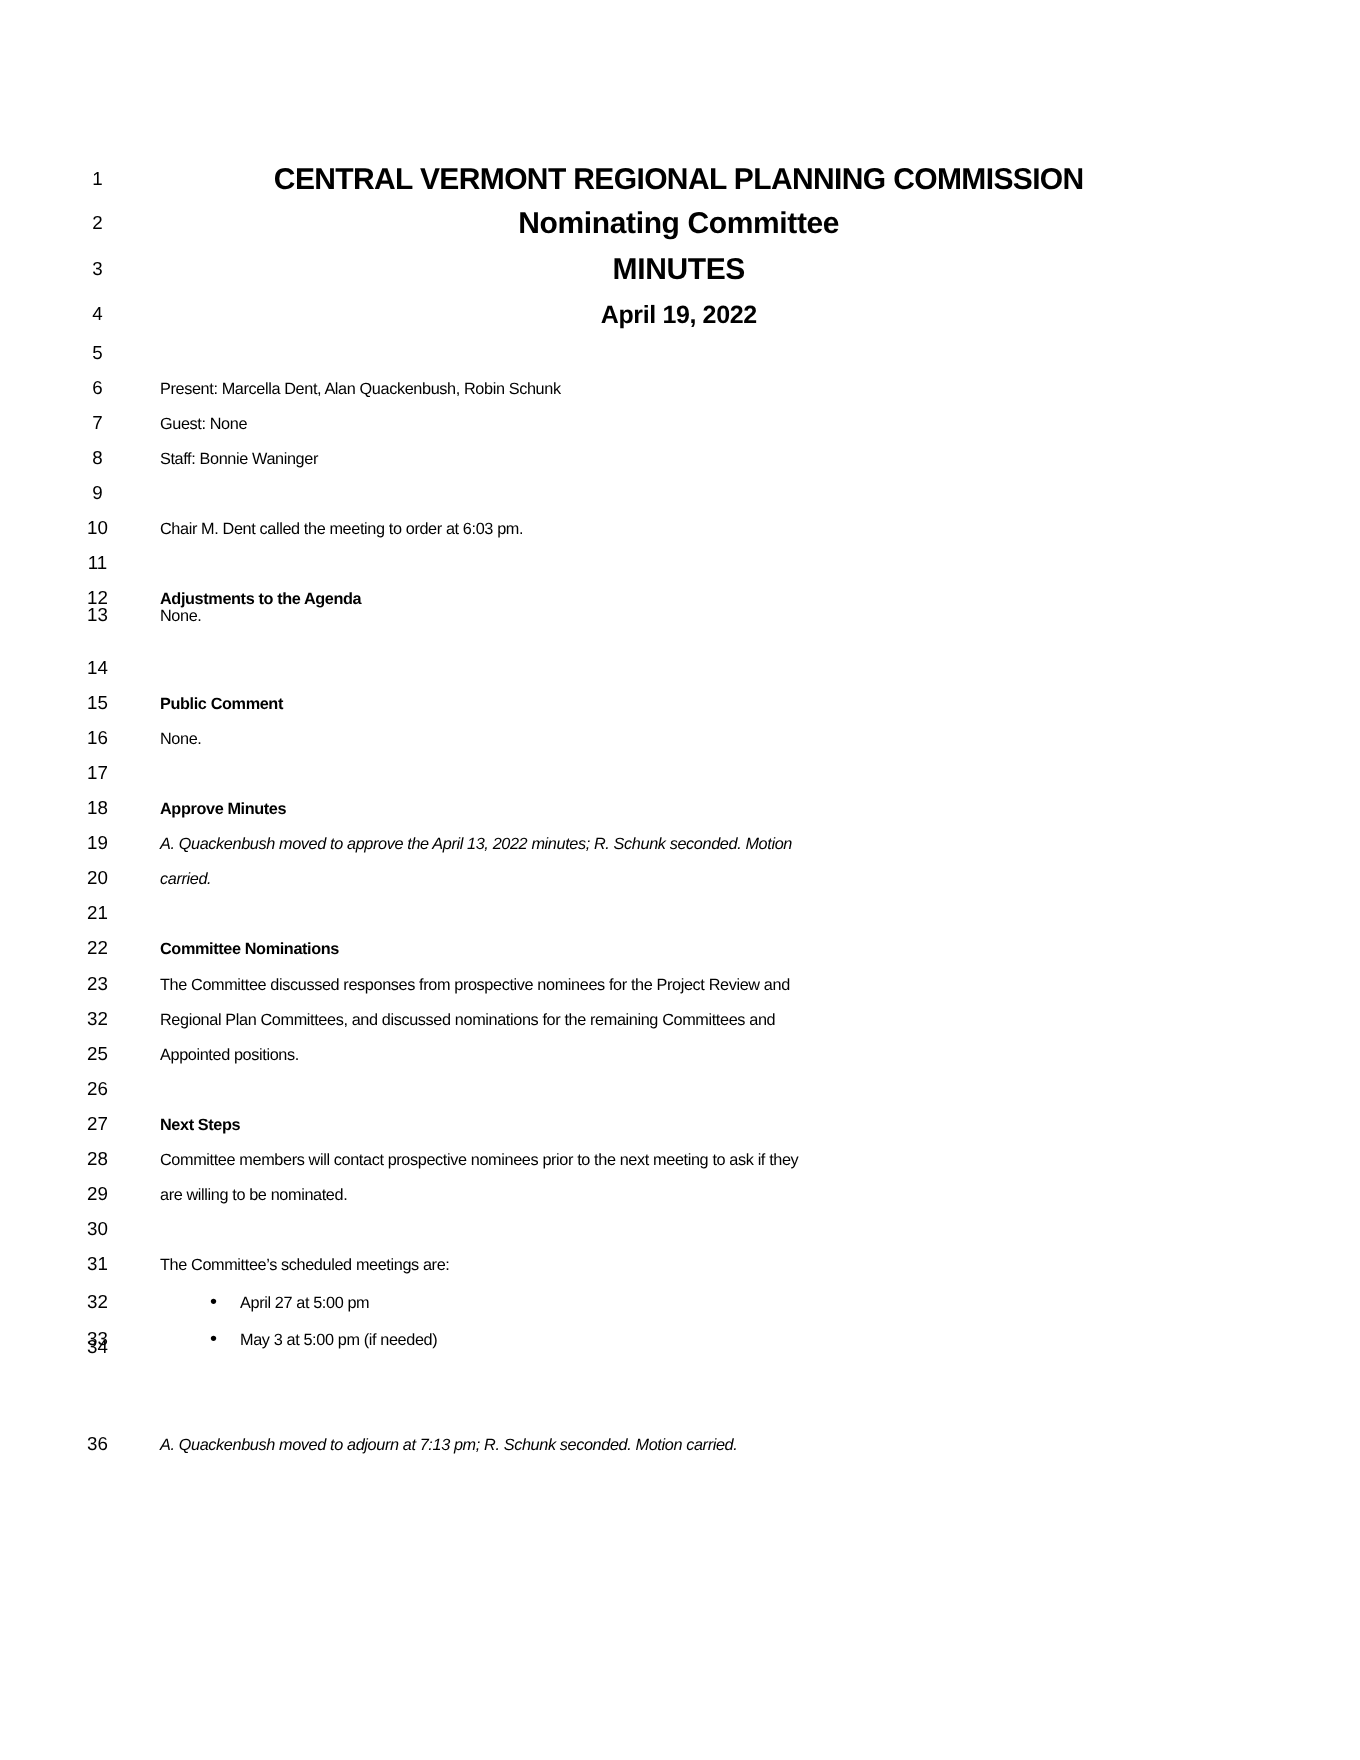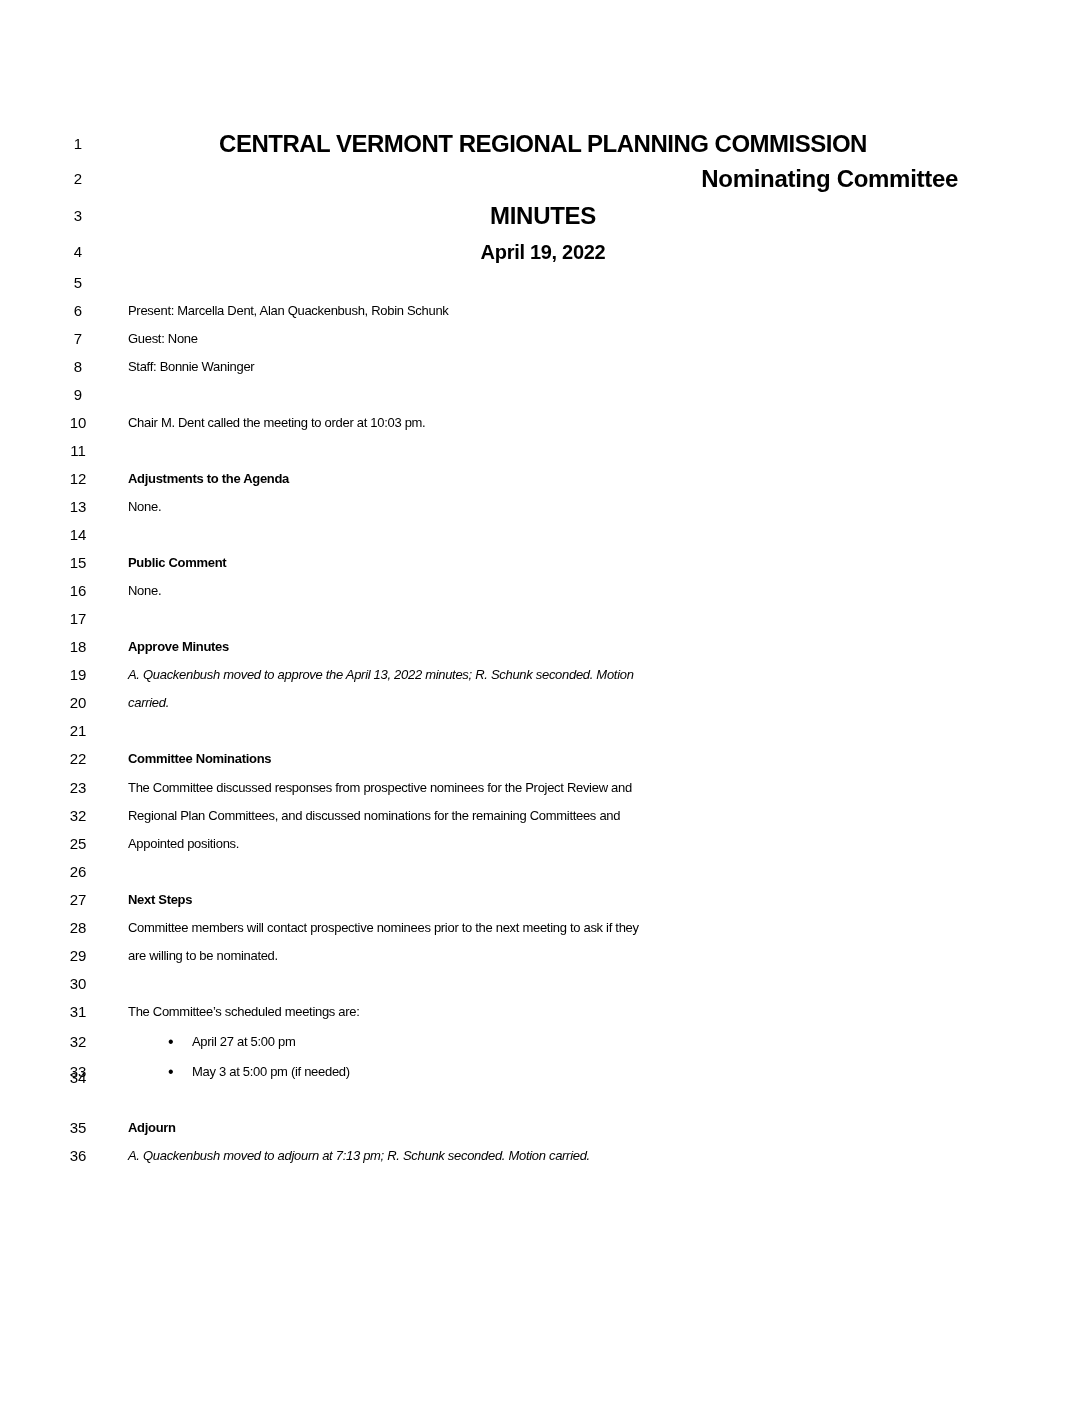--- a/index.html
+++ b/index.html
@@ -4,21 +4,21 @@
 <style>
   html, body { margin: 0; padding: 0; background: #ffffff; }
   body { width: 1088px; height: 1408px; position: relative; overflow: hidden;
          font-family: "Liberation Sans", sans-serif; color: #000; }
   .page { position: absolute; left: 0; top: 0; width: 1088px; height: 1408px; background: #fff; }
   .line { position: absolute; left: 0; width: 1088px; height: 28px; }
   .ln { position: absolute; left: 60px; width: 36px; text-align: center; font-size: 15px; line-height: 28px; }
   .txt { position: absolute; left: 128px; font-size: 13px; line-height: 28px; white-space: nowrap; letter-spacing: -0.3px; }
   .center { left: 128px; width: 830px; text-align: center; font-weight: bold; }
   .title1 { font-size: 24px; letter-spacing: -0.5px; }
-  .title2 { font-size: 24px; text-align: right; }
+  .title2 { font-size: 24px; }
   .title3 { font-size: 24px; text-align: center; }
   .title4 { font-size: 20px; }
   .b { font-weight: bold; }
   .i { font-style: italic; }
   .bullet { position: absolute; left: 168px; font-size: 16px; line-height: 28px; }
   .btxt { left: 192px; }
 </style>
 </head>
 <body>
 
@@ -53,30 +53,30 @@
   </div>
   <div class="line" style="top:353px">
     <span class="ln">8</span>
     <span class="txt">Staff:  Bonnie Waninger</span>
   </div>
   <div class="line" style="top:381px">
     <span class="ln">9</span>
   </div>
   <div class="line" style="top:409px">
     <span class="ln">10</span>
-    <span class="txt">Chair M. Dent called the meeting to order at 10:03 pm.</span>
+    <span class="txt">Chair M. Dent called the meeting to order at 6:03 pm.</span>
   </div>
   <div class="line" style="top:437px">
     <span class="ln">11</span>
   </div>
   <div class="line" style="top:465px">
     <span class="ln">12</span>
     <span class="txt b">Adjustments to the Agenda</span>
   </div>
-  <div class="line" style="top:493px">
+  <div class="line" style="top:479px">
     <span class="ln">13</span>
     <span class="txt">None.</span>
   </div>
   <div class="line" style="top:521px">
     <span class="ln">14</span>
   </div>
   <div class="line" style="top:549px">
     <span class="ln">15</span>
     <span class="txt b">Public Comment</span>
   </div>
@@ -146,22 +146,18 @@
     <span class="txt btxt">April 27 at 5:00 pm</span>
   </div>
   <div class="line" style="top:1058px">
     <span class="ln">33</span>
     <span class="bullet">•</span>
     <span class="txt btxt">May 3 at 5:00 pm (if needed)</span>
   </div>
   <div class="line" style="top:1064px">
     <span class="ln">34</span>
   </div>
-  <div class="line" style="top:1114px">
-    <span class="ln">35</span>
-    <span class="txt b">Adjourn</span>
-  </div>
   <div class="line" style="top:1142px">
     <span class="ln">36</span>
     <span class="txt i">A. Quackenbush moved to adjourn at 7:13 pm; R. Schunk seconded.  Motion carried.</span>
   </div>
 
 </div>
 
 </body></html>

